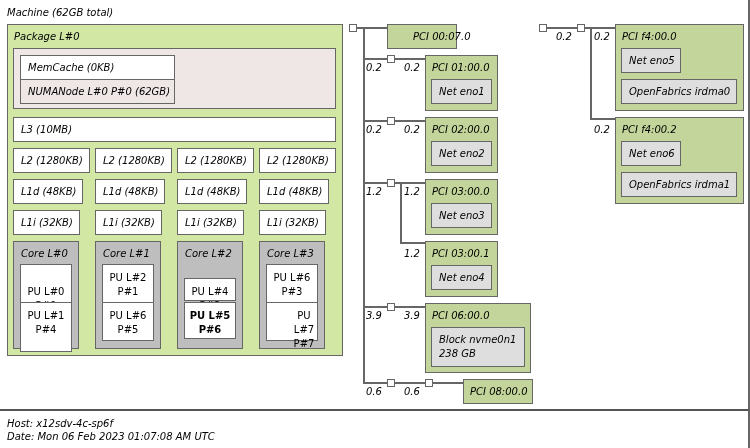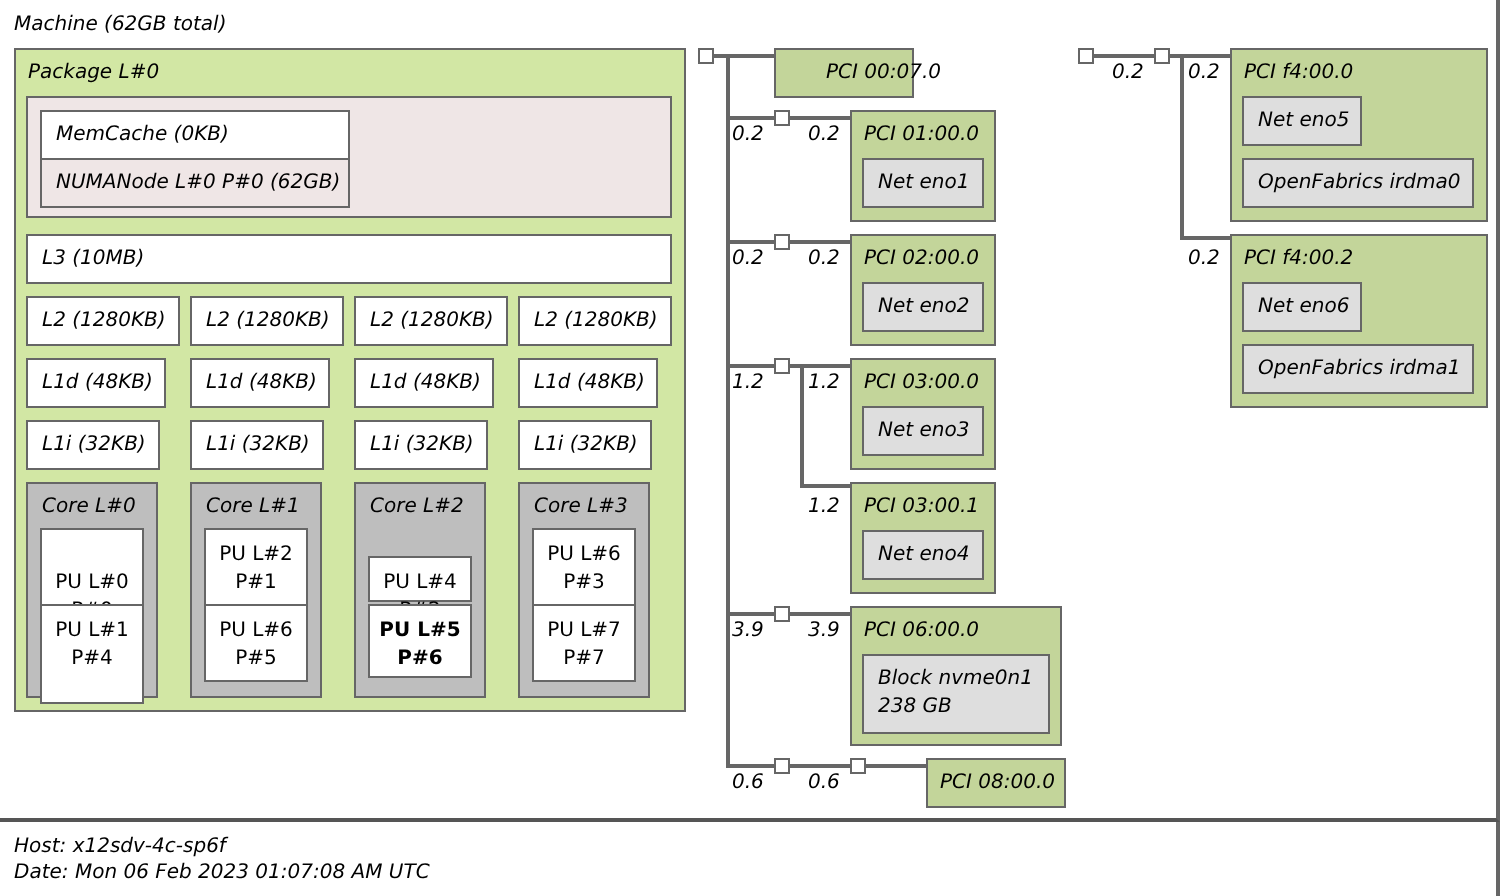--- a/index.html
+++ b/index.html
@@ -96,21 +96,21 @@
     <div style="margin-top:6px;line-height:14px;">PU L#5</div>
     <div style="line-height:14px;">P#6</div>
   </div>
 
 <div class="abs core" style="left:259px;top:241px;width:66px;height:108px;"></div>
 <div class="txt" style="left:267px;top:248px;">Core L#3</div>
 <div class="abs white center" style="left:266px;top:264px;width:52px;height:39px;">
     <div style="margin-top:6px;line-height:14px;">PU L#6</div>
     <div style="line-height:14px;">P#3</div>
   </div>
-<div class="abs white center" style="left:266px;top:302px;width:52px;height:39px;">
+<div class="abs white center" style="left:266px;top:302px;width:52px;height:39px;padding-left:24px;">
     <div style="margin-top:6px;line-height:14px;">PU L#7</div>
     <div style="line-height:14px;">P#7</div>
   </div>
 
 <div class="sq" style="left:349px;top:24px;"></div>
 <div class="line" style="left:356px;top:27px;width:31px;height:2px;"></div>
 <div class="line" style="left:363px;top:27px;width:2px;height:357px;"></div>
 
 <div class="abs pci" style="left:387px;top:24px;width:70px;height:25px;"></div>
 <div class="txt" style="left:394px;top:31px;margin-left:19px;">PCI 00:07.0</div>

